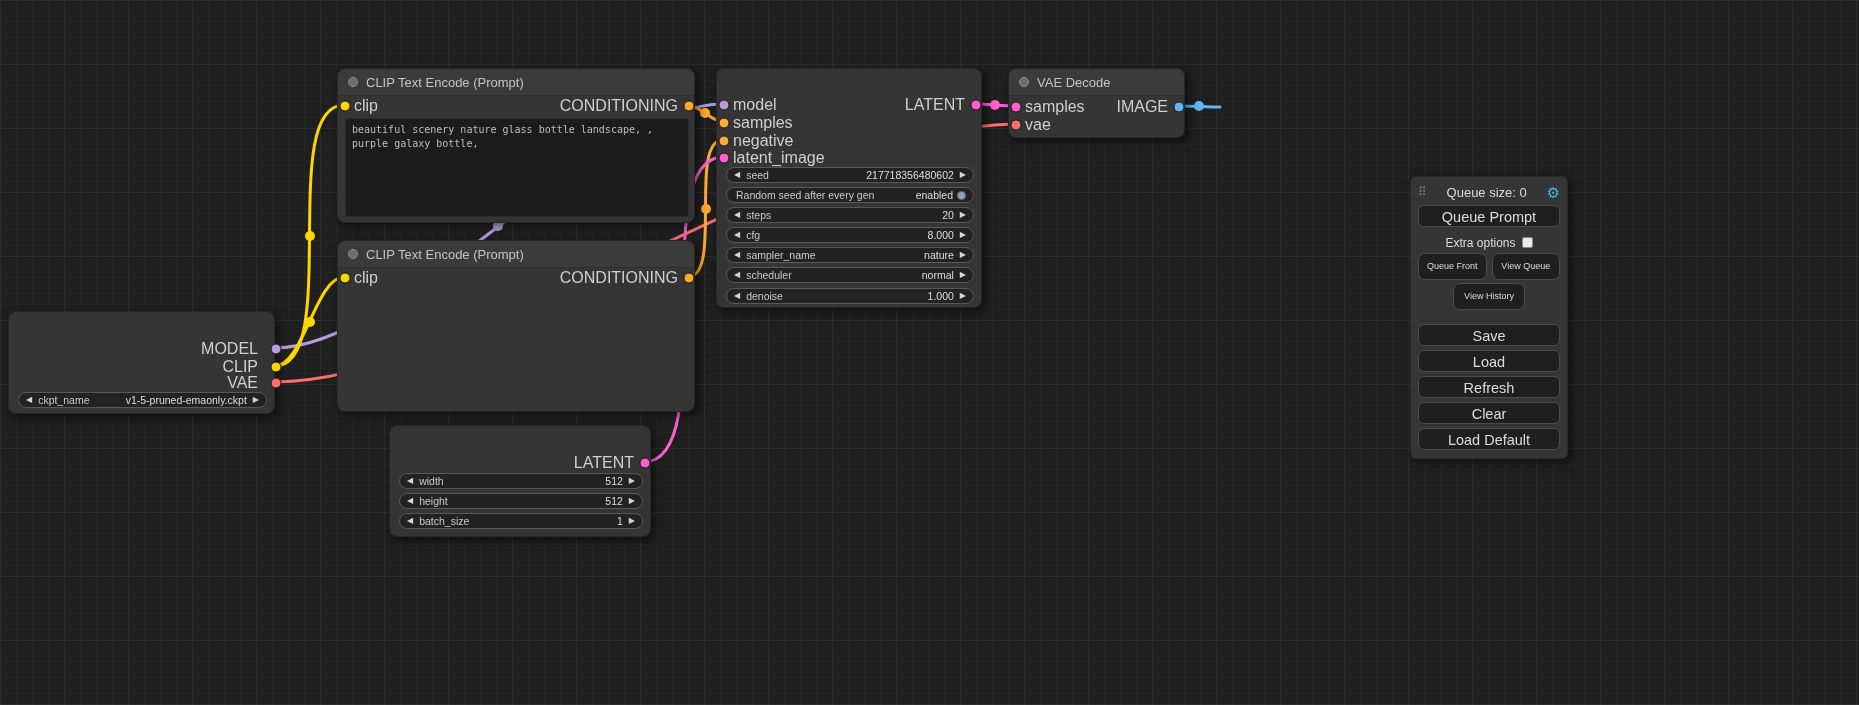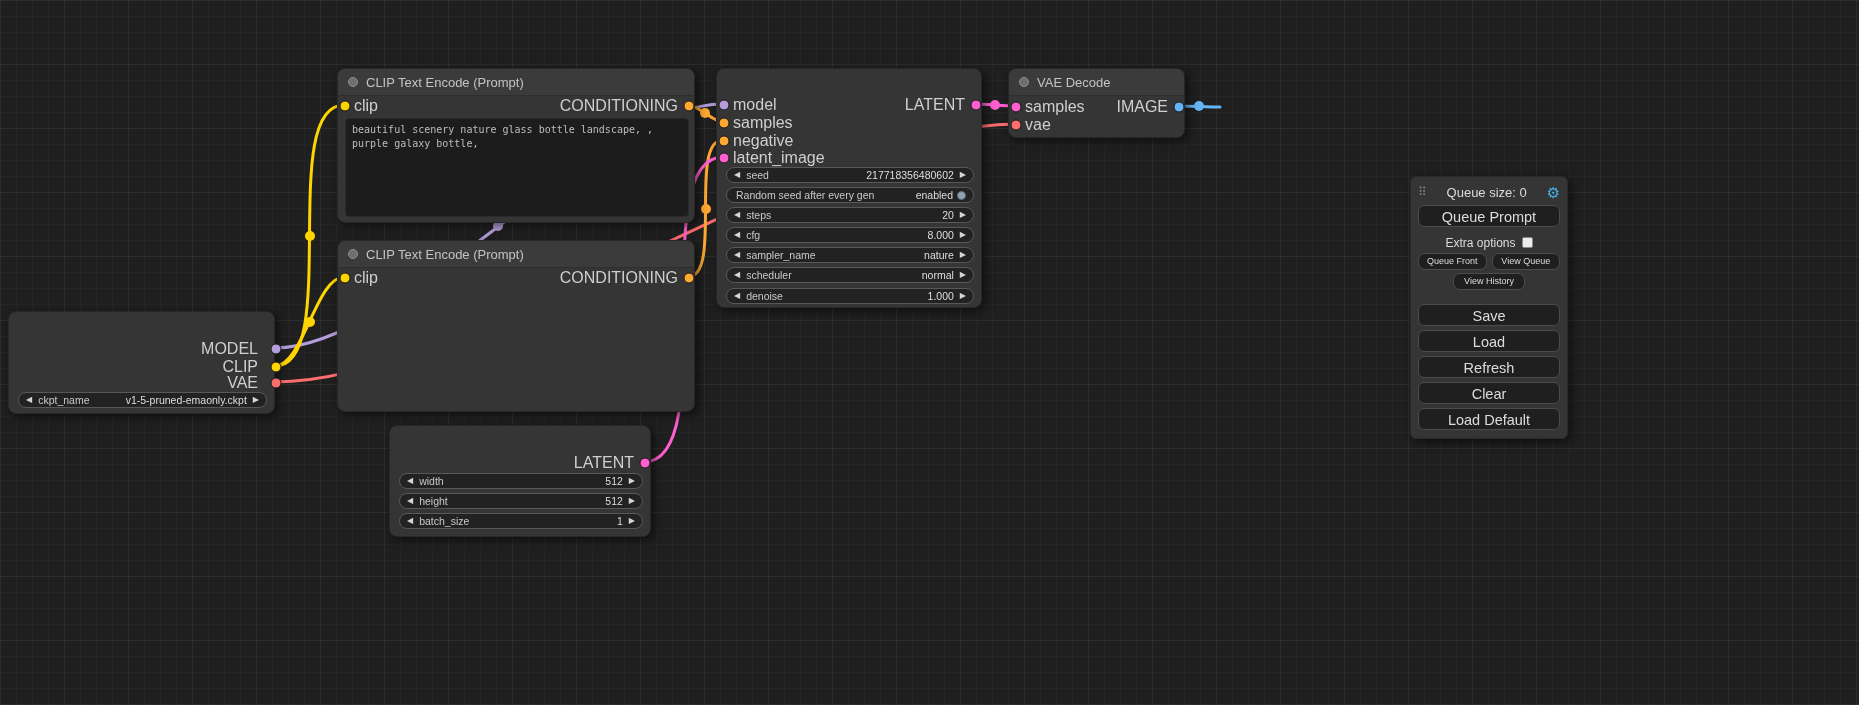--- a/index.html
+++ b/index.html
@@ -47,21 +47,21 @@
         border:1px solid #2a2a2a;border-radius:6px;box-shadow:3px 3px 10px rgba(0,0,0,.55);
         padding:6px 7px 8px 7px;box-sizing:border-box;display:flex;flex-direction:column;}
   .mhead{display:flex;align-items:center;height:18px;}
   .mdrag{color:#7d7d7d;font-size:12px;line-height:1;cursor:grab;flex:none;}
   .mqueue{flex:1;text-align:center;font-size:13px;color:#dcdcdc;}
   .mgear{color:#45B1E8;font-size:15px;line-height:1;flex:none;cursor:pointer;}
   .btn{background:#1f1f1f;border:1px solid #4c4c4c;border-radius:6px;color:#dcdcdc;
        font-family:"Liberation Sans",sans-serif;text-align:center;cursor:pointer;}
   .btn.big{height:22px;font-size:14.5px;line-height:20px;margin-top:4px;}
   .btn.primary{margin-top:4px;}
-  .btn.small{height:17px;font-size:9px;line-height:11px;border-radius:7px;}
+  .btn.small{height:27px;font-size:9px;line-height:11px;border-radius:7px;}
   .xrow{display:flex;align-items:center;justify-content:center;gap:6px;margin-top:9px;height:13px;}
   .xlabel{font-size:12px;color:#dcdcdc;}
   .xcheck{width:11px;height:11px;background:#ececec;border:1px solid #8a8a8a;border-radius:2px;box-sizing:border-box;}
   .srow{display:flex;gap:5px;margin-top:4px;}
   .srow .btn{flex:1;}
   .hrow{display:flex;justify-content:center;margin-top:3px;}
   .hrow .btn{width:72px;}
   .gap{height:10px;}
 </style>
 </head>

